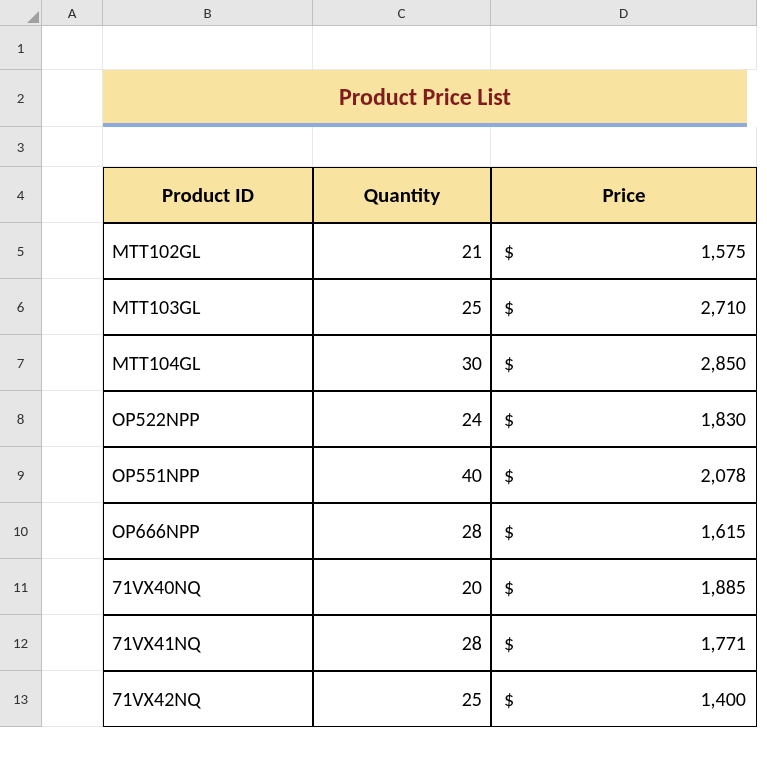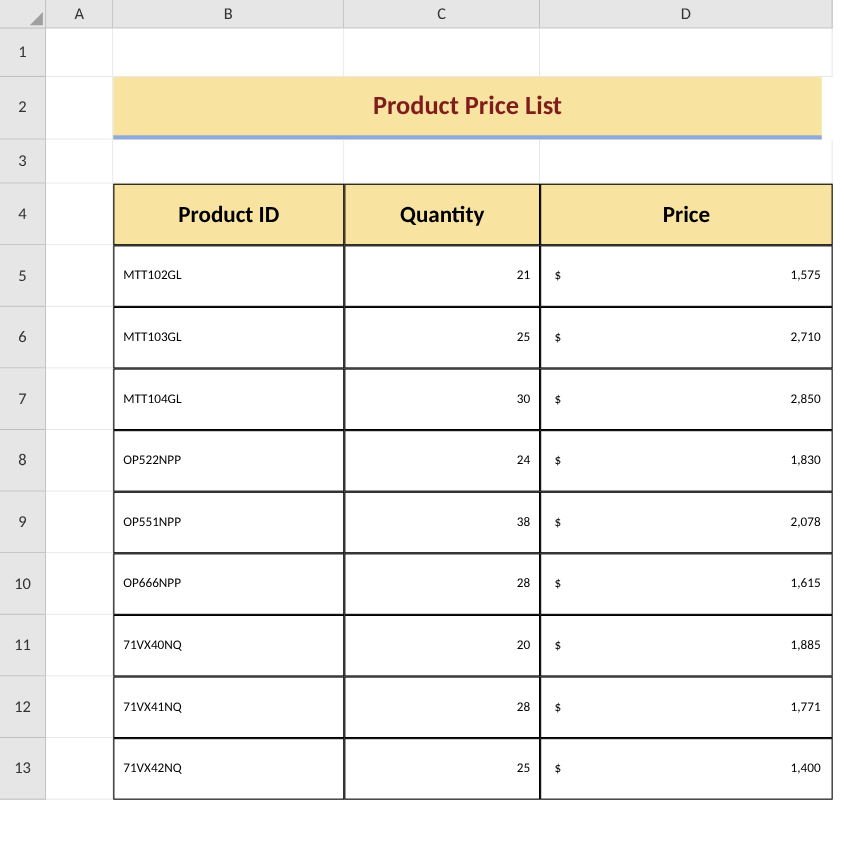--- a/index.html
+++ b/index.html
@@ -80,21 +80,21 @@
       align-items: center;
       justify-content: center;
       font-size: 21px;
       font-weight: bold;
       color: #000000;
     }
     .td-cell {
       border: 1px solid #000;
       display: flex;
       align-items: center;
-      font-size: 12px;
+      font-size: 20px;
       color: #000;
       padding: 0 8px;
     }
     .td-left {
       justify-content: flex-start;
     }
     .td-right {
       justify-content: flex-end;
     }
     .td-price {
@@ -172,21 +172,21 @@
   <div class="td-cell td-left">OP522NPP</div>
   <div class="td-cell td-right">24</div>
   <div class="td-cell td-price">
     <span class="price-currency">$</span>
     <span class="price-amount">1,830</span>
   </div>
 
   <div class="row-header">9</div>
   <div class="cell"></div>
   <div class="td-cell td-left">OP551NPP</div>
-  <div class="td-cell td-right">38</div>
+  <div class="td-cell td-right">40</div>
   <div class="td-cell td-price">
     <span class="price-currency">$</span>
     <span class="price-amount">2,078</span>
   </div>
 
   <div class="row-header">10</div>
   <div class="cell"></div>
   <div class="td-cell td-left">OP666NPP</div>
   <div class="td-cell td-right">28</div>
   <div class="td-cell td-price">

